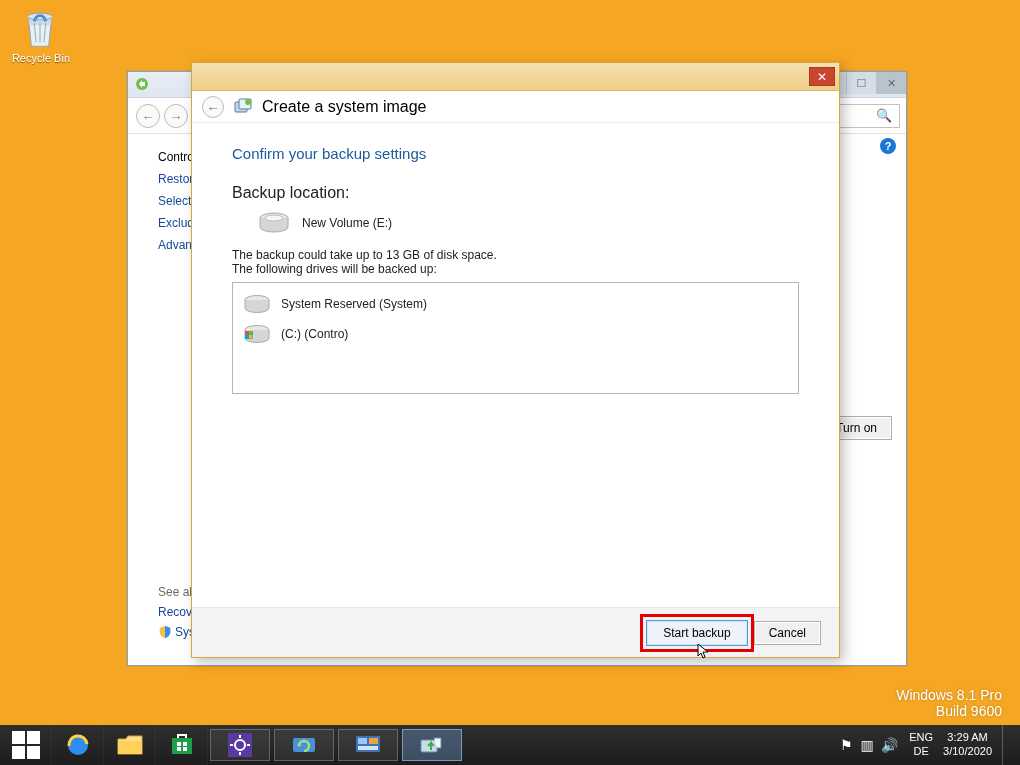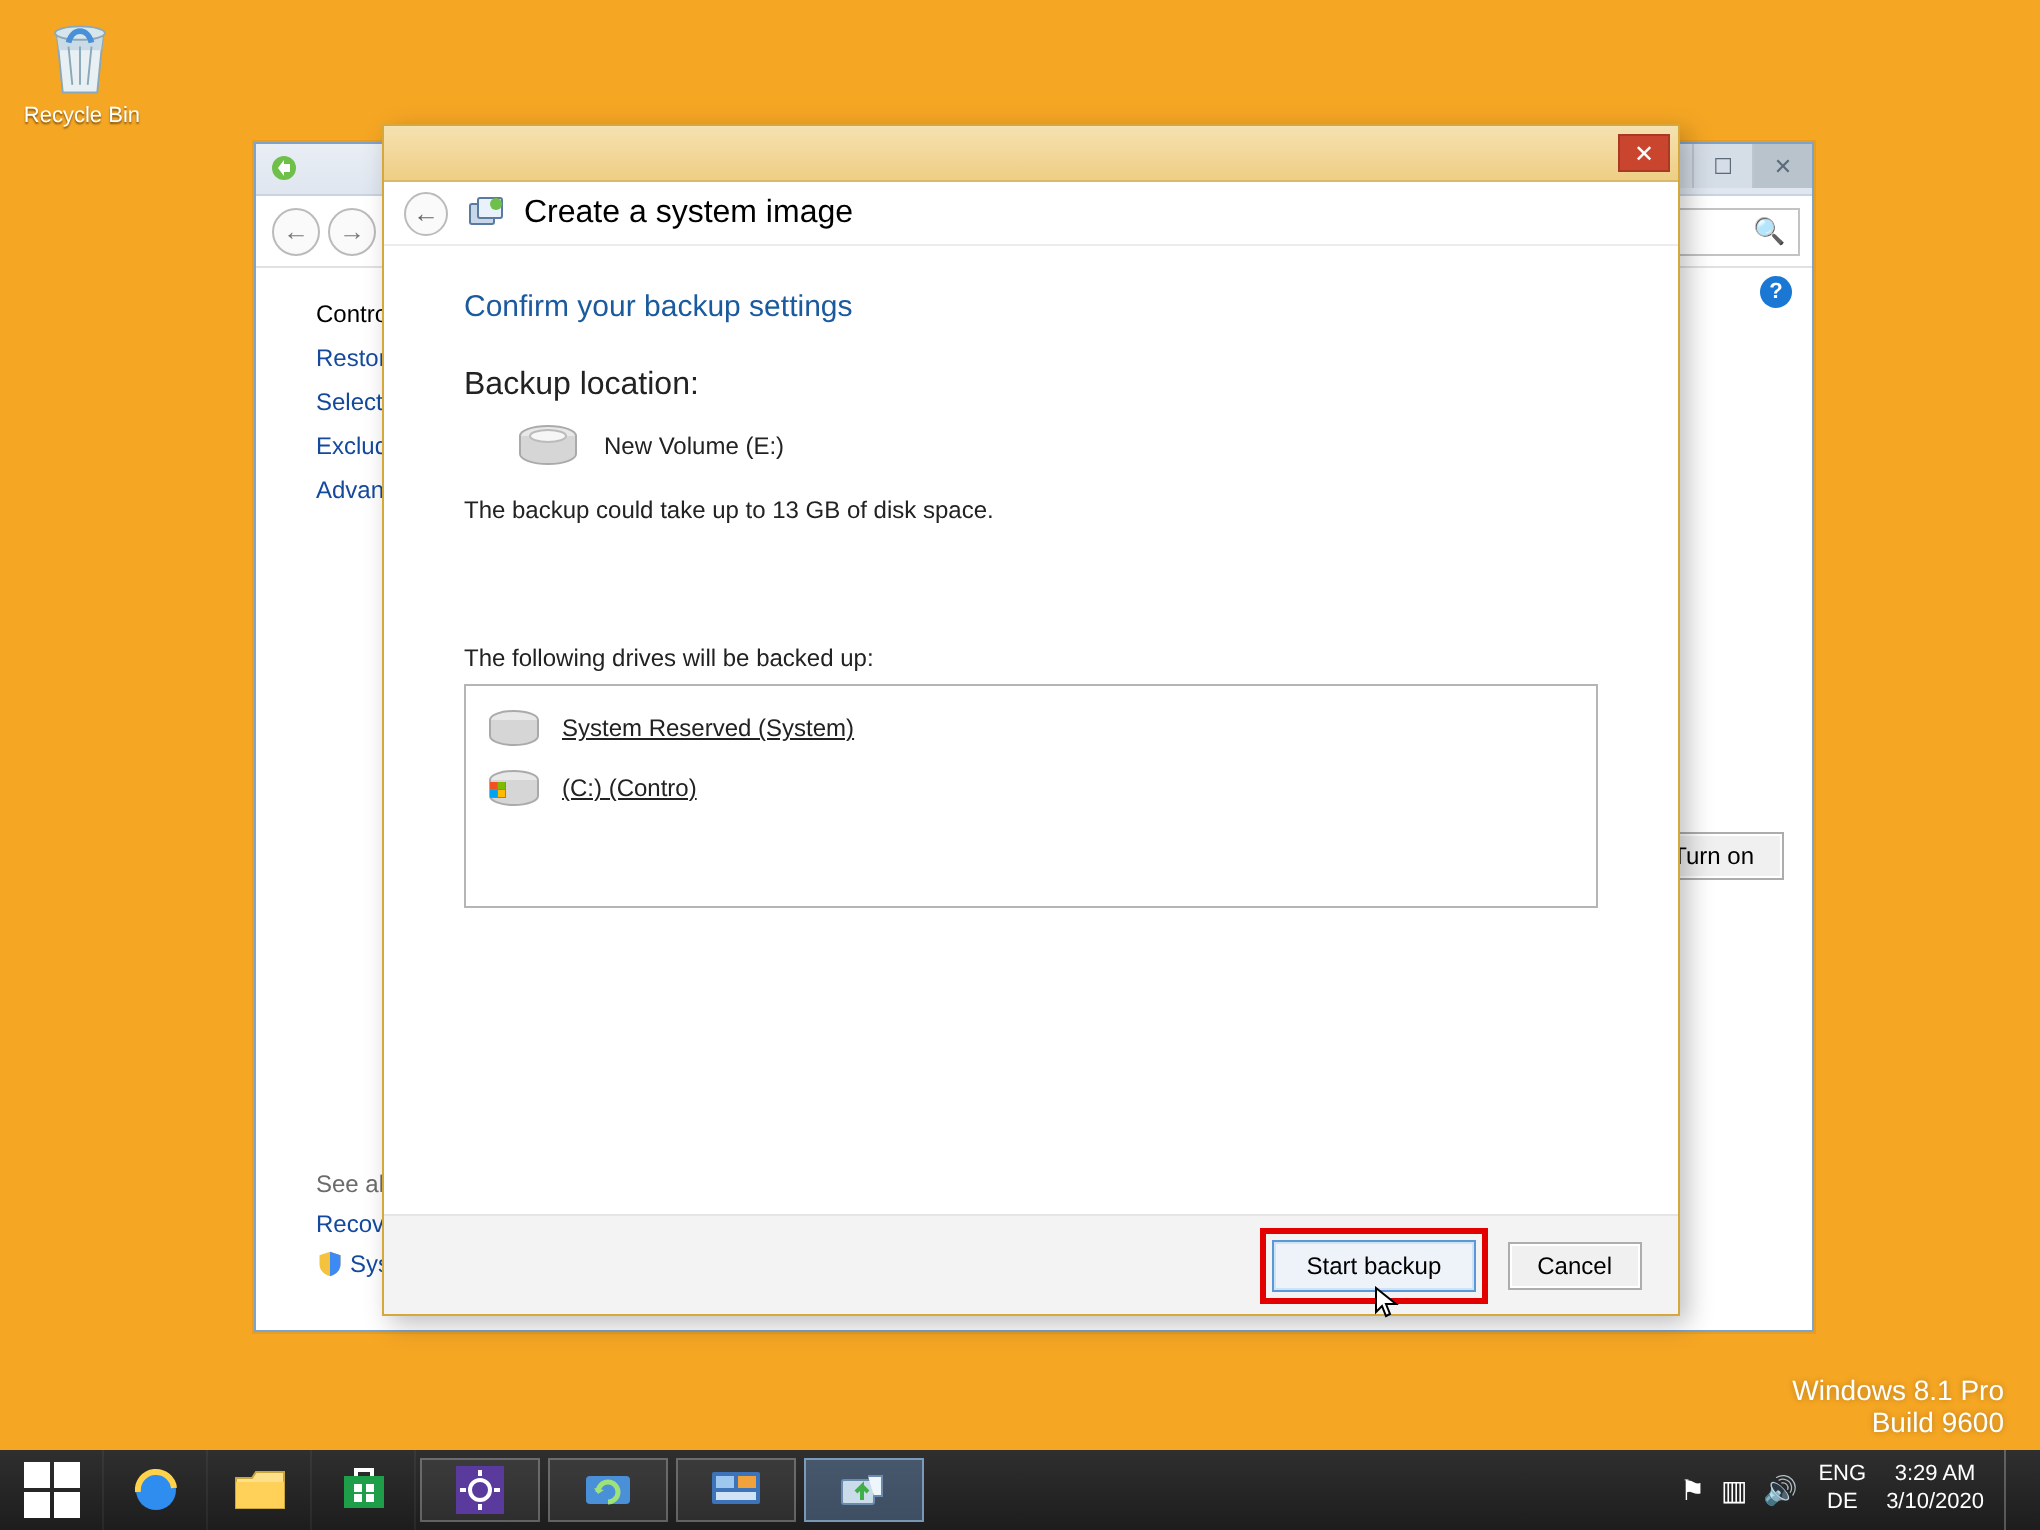--- a/index.html
+++ b/index.html
@@ -40,26 +40,26 @@
   .dlg-close { position:absolute; right:4px; top:4px; width:26px; height:19px; background:#c9452d; color:#fff; font-size:12px; display:flex; align-items:center; justify-content:center; border:1px solid #a93825;}
   .dlg-header { height:32px; display:flex; align-items:center; gap:10px; padding-left:10px; border-bottom:1px solid #ececec;}
   .dlg-back { width:22px; height:22px; border:1px solid #bbb; border-radius:50%; display:flex; align-items:center; justify-content:center; color:#666; font-size:13px; background:#fafafa;}
   .dlg-title { font-size:16px; color:#000; }
   .dlg-title-icon { width:18px; height:18px; }
   .dlg-body { padding: 22px 40px 0 40px; color:#222; }
   .dlg-heading { color:#1a5a9e; font-size:15px; margin-bottom:22px; }
   .dlg-label { font-size:16px; margin-bottom:10px; }
   .dlg-location { display:flex; align-items:center; gap:12px; margin:6px 0 14px 26px; font-size:12px;}
   .hdd-icon { width:32px; height:22px; }
-  .dlg-note { font-size:12px; margin-bottom:60px; }
+  .dlg-note { font-size:12px; }
   .dlg-subhead { font-size:12px; margin-bottom:6px; }
   .dlg-drivebox { border:1px solid #b5b5b5; height:112px; padding:6px 8px; }
-  .dlg-driveitem { display:flex; align-items:center; gap:10px; font-size:12px; padding:4px 2px;text-decoration:underline;}
+  .dlg-driveitem { display:flex; align-items:center; gap:10px; font-size:12px; padding:4px 2px;}
   .drive-icon { width:28px; height:22px; }
-  .dlg-footer { position:absolute; left:0; right:0; bottom:0; height:50px; border-top:1px solid #e5e5e5; background:#f3f3f3; display:flex; align-items:center; justify-content:flex-end; padding-right:18px; gap:10px; }
+  .dlg-footer { position:absolute; left:0; right:0; bottom:0; height:50px; border-top:1px solid #e5e5e5; background:#f3f3f3; display:flex; align-items:center; justify-content:flex-end; padding-right:18px; }
   .start-btn { font-size:12px; padding:5px 16px; background:#eef3f9; border:1px solid #5a98d8; box-shadow:inset 0 0 0 1px #cfe2f6; position:relative; }
   .start-outline { border:3px solid #e20000; padding:3px; display:inline-block; }
   .cursor { position:absolute; left:50%; top:22px; width:14px; height:18px; }
   
   
   .watermark { position:absolute; right:18px; bottom:46px; text-align:right; color:#fff; font-size:14px; text-shadow: 0 0 3px rgba(0,0,0,.25);}
   .watermark .b { font-size:14px; }
 
   
   .taskbar { position:absolute; left:0; right:0; bottom:0; height:40px; background:linear-gradient(#2f2f2f,#1d1d1d); display:flex; align-items:stretch; }

